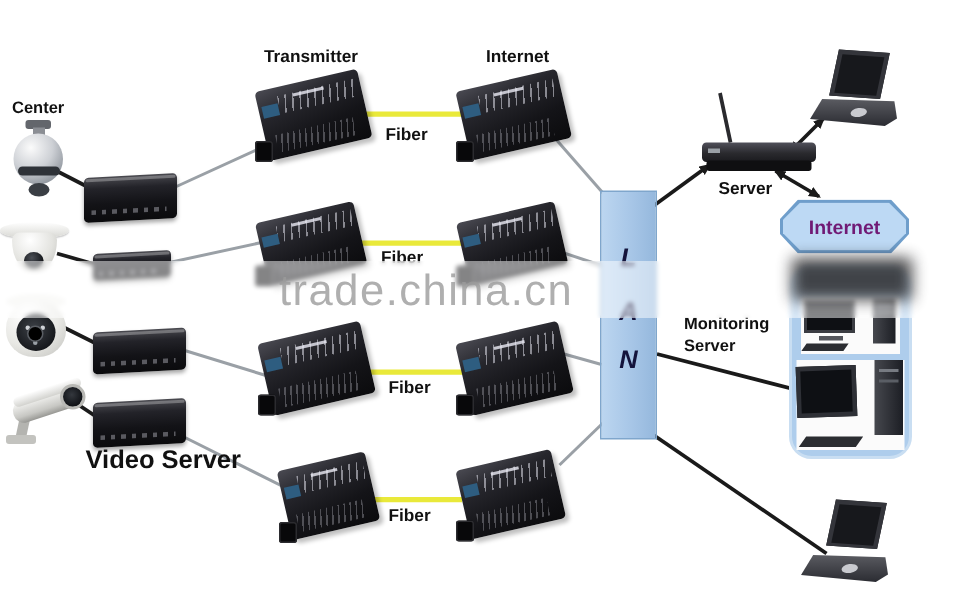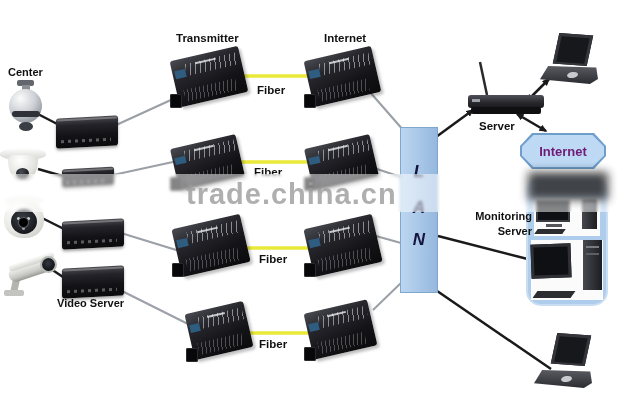--- a/index.html
+++ b/index.html
@@ -105,21 +105,21 @@
   .pc-tower{position:absolute;background:linear-gradient(90deg,#46484e,#1c1e24);}
   .pc-tower::before{content:"";position:absolute;left:15%;top:12%;width:70%;height:2px;background:#777b82;}
   .pc-tower::after{content:"";position:absolute;left:15%;top:26%;width:70%;height:2px;background:#5a5e65;}
 
   
   .wm-band{position:absolute;left:0;top:174px;width:636px;height:38px;z-index:7;
     background:rgba(255,255,255,.5);backdrop-filter:blur(1.5px);}
   .wm-smudge{position:absolute;left:528px;top:172px;width:80px;height:28px;z-index:8;
     background:#1b1b1d;filter:blur(5px);opacity:.8;}
   .wm-text{position:absolute;left:186px;top:178px;z-index:9;font-size:29px;letter-spacing:1px;
-    color:#9b9b9b;opacity:.8;font-weight:700;}
+    color:#9b9b9b;opacity:.8;font-weight:400;}
 </style>
 </head>
 <body>
 
 <div class="stage">
 
   <svg class="wires" width="636" height="404" viewBox="0 0 636 404">
     <defs>
       <marker id="ah" markerWidth="9" markerHeight="8" refX="6.5" refY="3.5" orient="auto-start-reverse" markerUnits="userSpaceOnUse">
         <path d="M0,0 L8,3.5 L0,7 z" fill="#1a1a1a"></path>
@@ -155,23 +155,23 @@
     <line x1="480" y1="62" x2="487" y2="95" stroke="#2a2a2e" stroke-width="2.5"></line>
   </svg>
 
   <div class="lbl" style="left:8px;top:66px;font-size:11px">Center</div>
   <div class="lbl" style="left:176px;top:32px">Transmitter</div>
   <div class="lbl" style="left:324px;top:32px">Internet</div>
   <div class="lbl" style="left:257px;top:84px">Fiber</div>
   <div class="lbl" style="left:254px;top:166px">Fiber</div>
   <div class="lbl" style="left:259px;top:253px">Fiber</div>
   <div class="lbl" style="left:259px;top:338px">Fiber</div>
-  <div class="lbl" style="left:57px;top:297px;font-size:11px">Video Server</div>
+  <div class="lbl" style="left:57px;top:297px;font-size:17px">Video Server</div>
   <div class="lbl" style="left:479px;top:120px">Server</div>
-  <div class="lbl" style="left:456px;top:210px;width:76px;text-align:right;font-size:11px">
+  <div class="lbl" style="left:456px;top:210px;width:76px;text-align:left;font-size:11px">
     <span style="display:block">Monitoring</span>
     <span style="display:block;margin-top:3px">Server</span>
   </div>
 
   <div class="dev" style="left:6px;top:80px;width:40px;height:56px">
     <div class="c1-top"></div>
       <div class="c1-neck"></div>
       <div class="c1-ball"></div>
       <div class="c1-band"></div>
       <div class="c1-base"></div>

